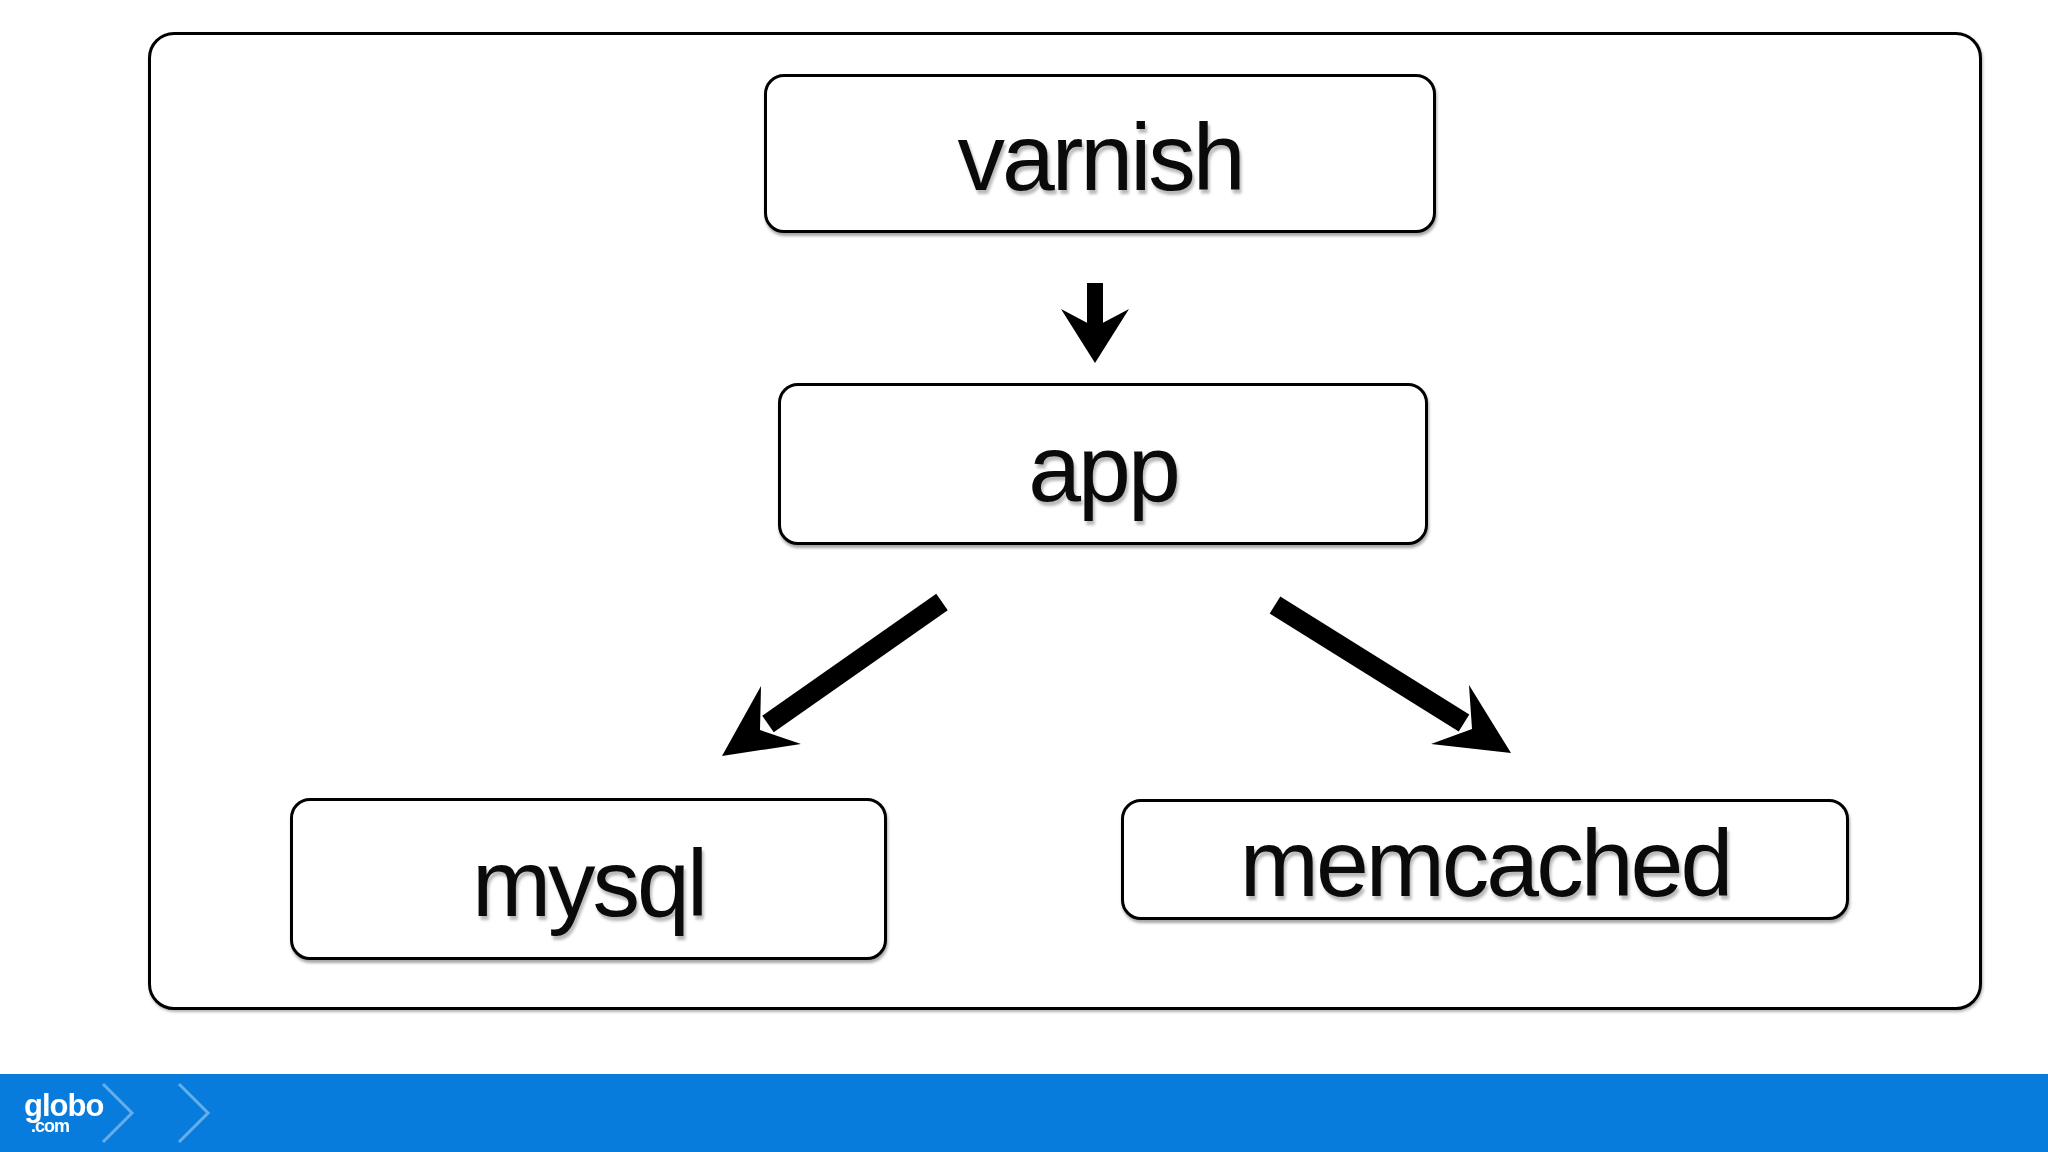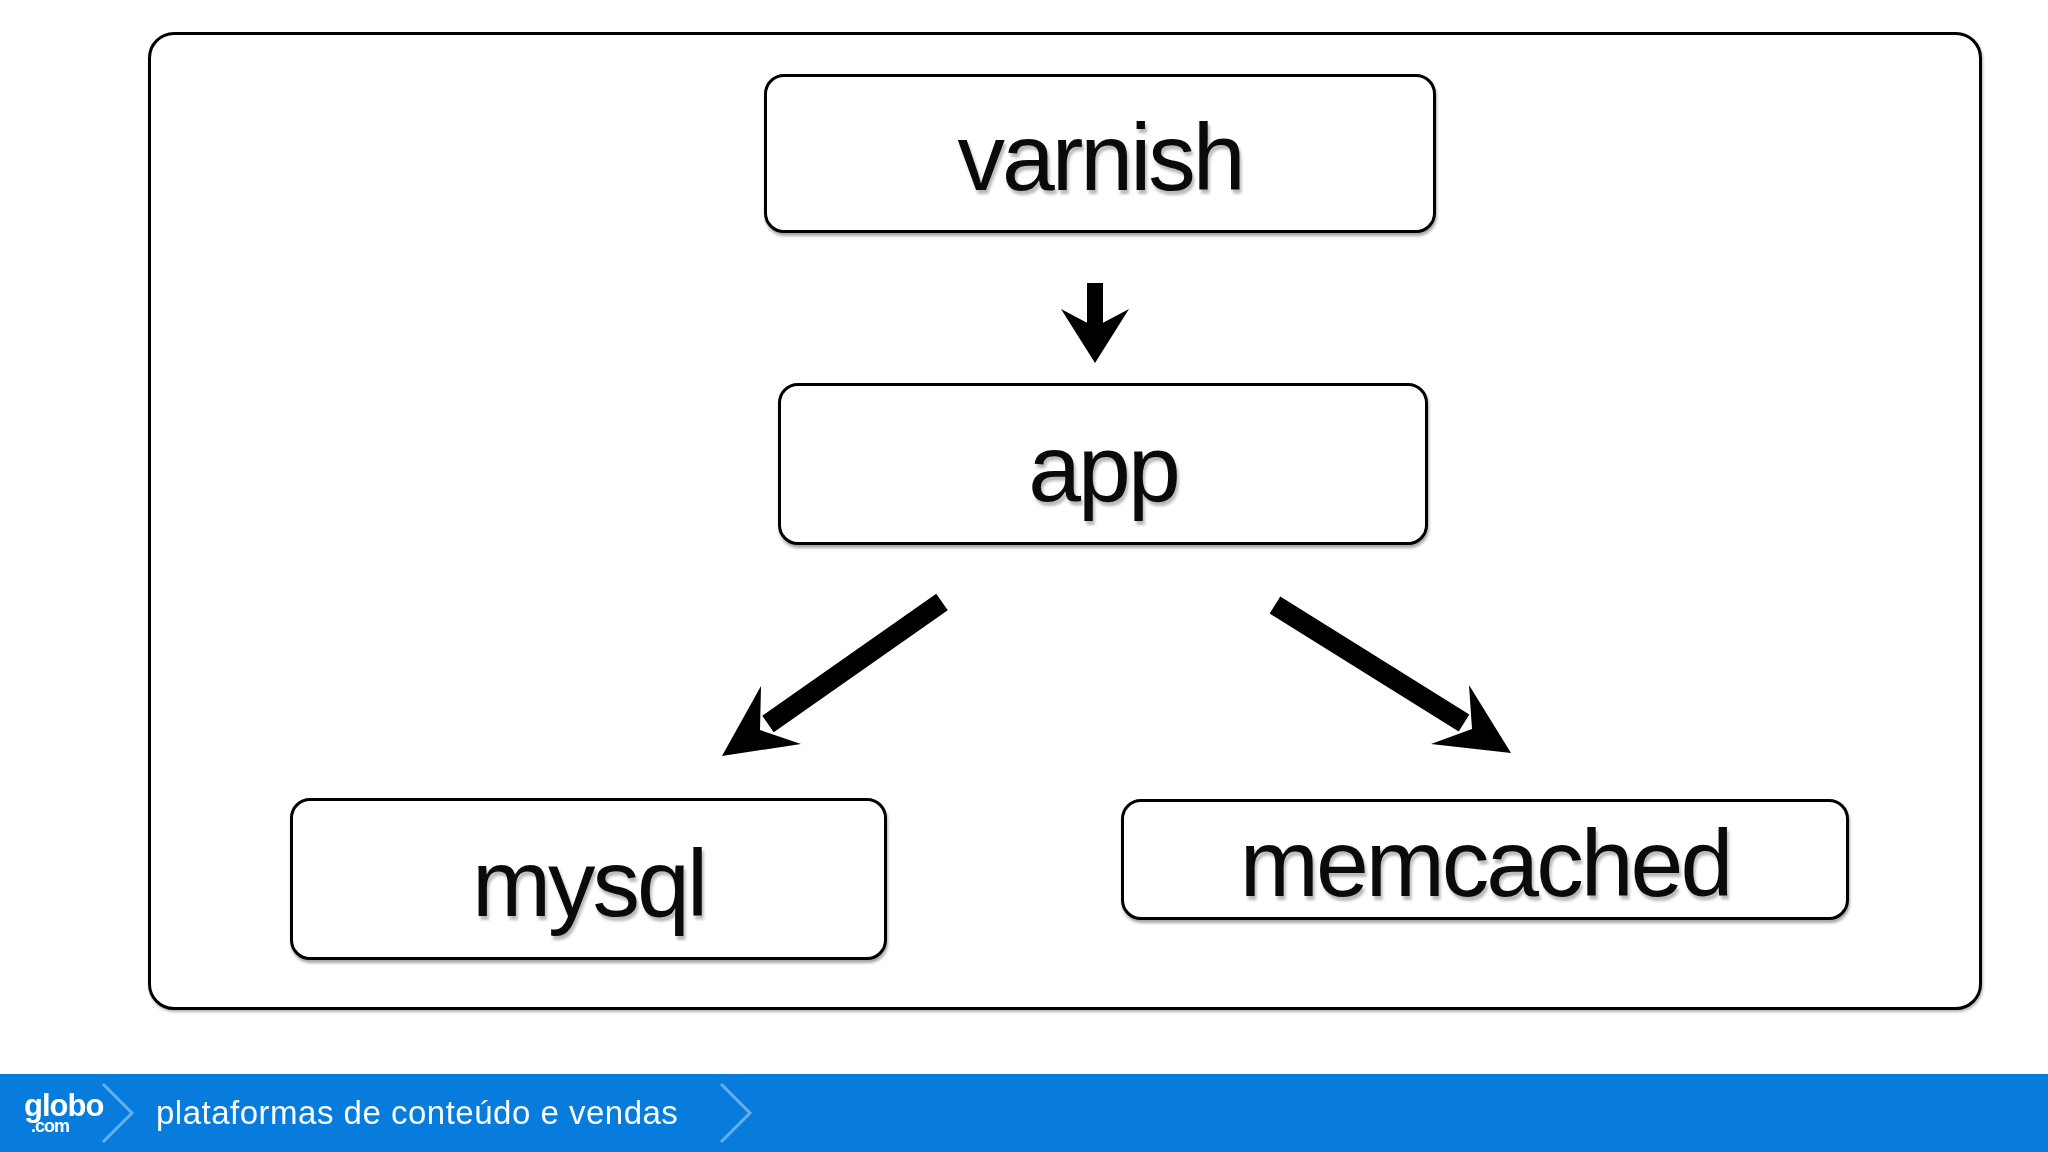--- a/index.html
+++ b/index.html
@@ -151,19 +151,18 @@
   </svg>
 
   <div class="footer-bar">
     <div class="logo">
       <span class="logo-top">globo</span>
       <span class="logo-bottom">.com</span>
     </div>
     <svg class="chevron chevron-1" width="36" height="64" viewBox="0 0 36 64" xmlns="http://www.w3.org/2000/svg">
       <polyline points="3,3 32,32 3,61" fill="none" stroke="rgba(255,255,255,0.38)" stroke-width="3"></polyline>
     </svg>
-    <span class="footer-title">plataformas de conteúdo e vendas</span>
     <svg class="chevron chevron-2" width="36" height="64" viewBox="0 0 36 64" xmlns="http://www.w3.org/2000/svg">
       <polyline points="3,3 32,32 3,61" fill="none" stroke="rgba(255,255,255,0.38)" stroke-width="3"></polyline>
     </svg>
   </div>
 
 </div>
 
 </body></html>

